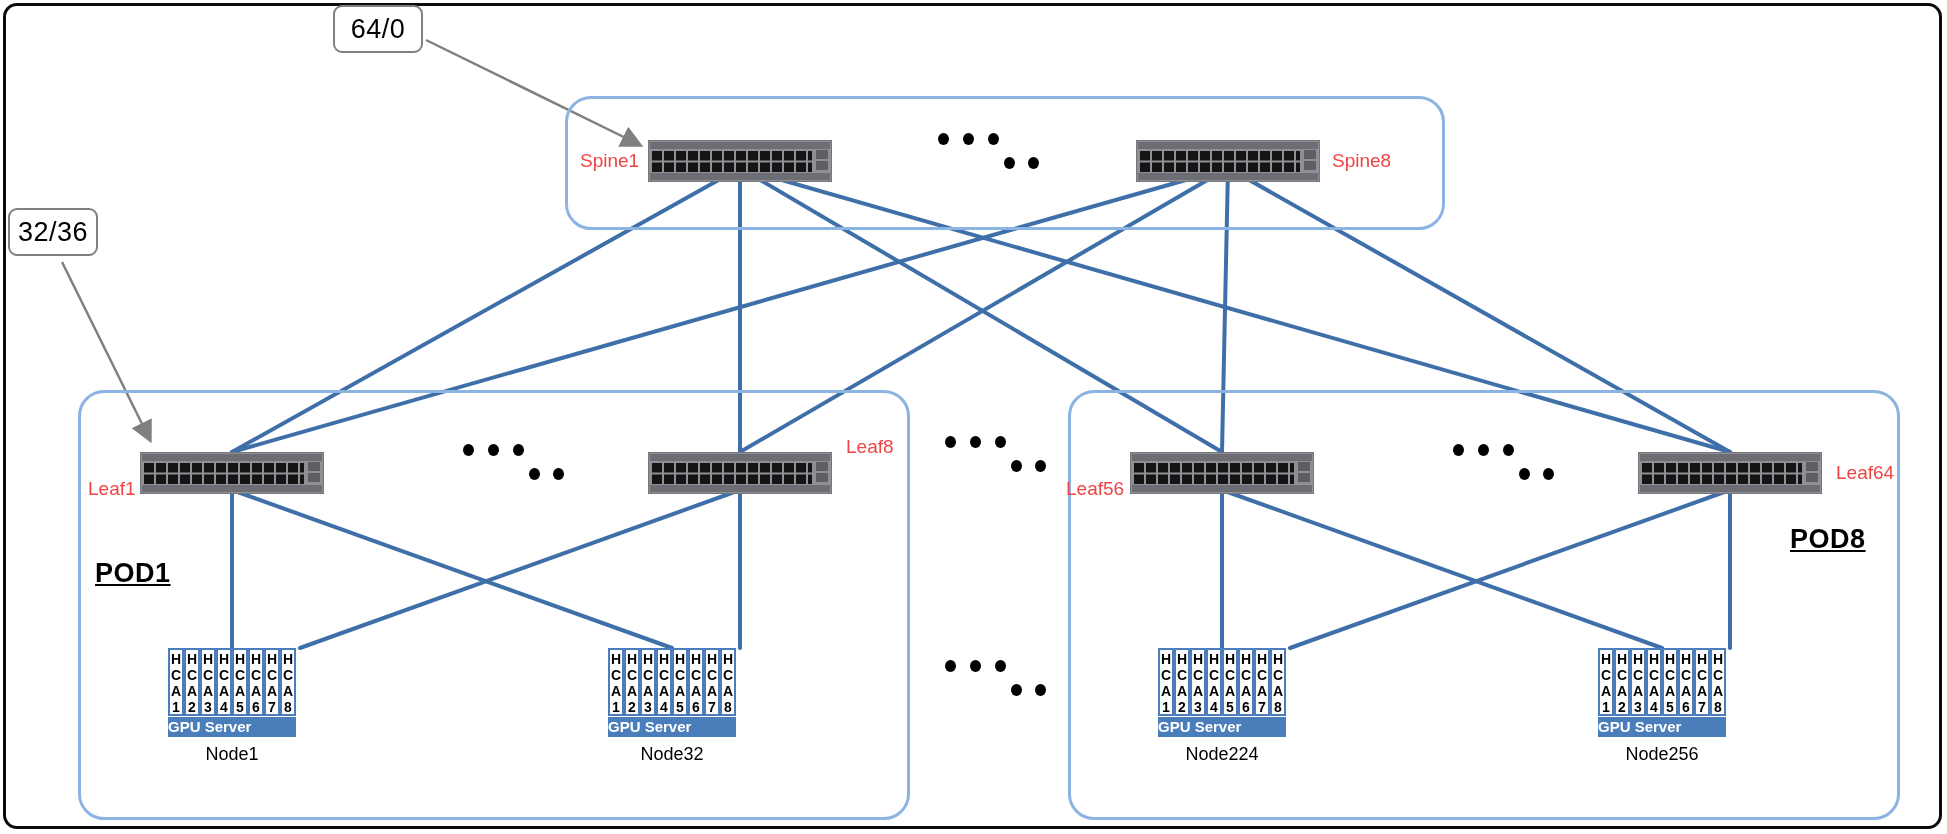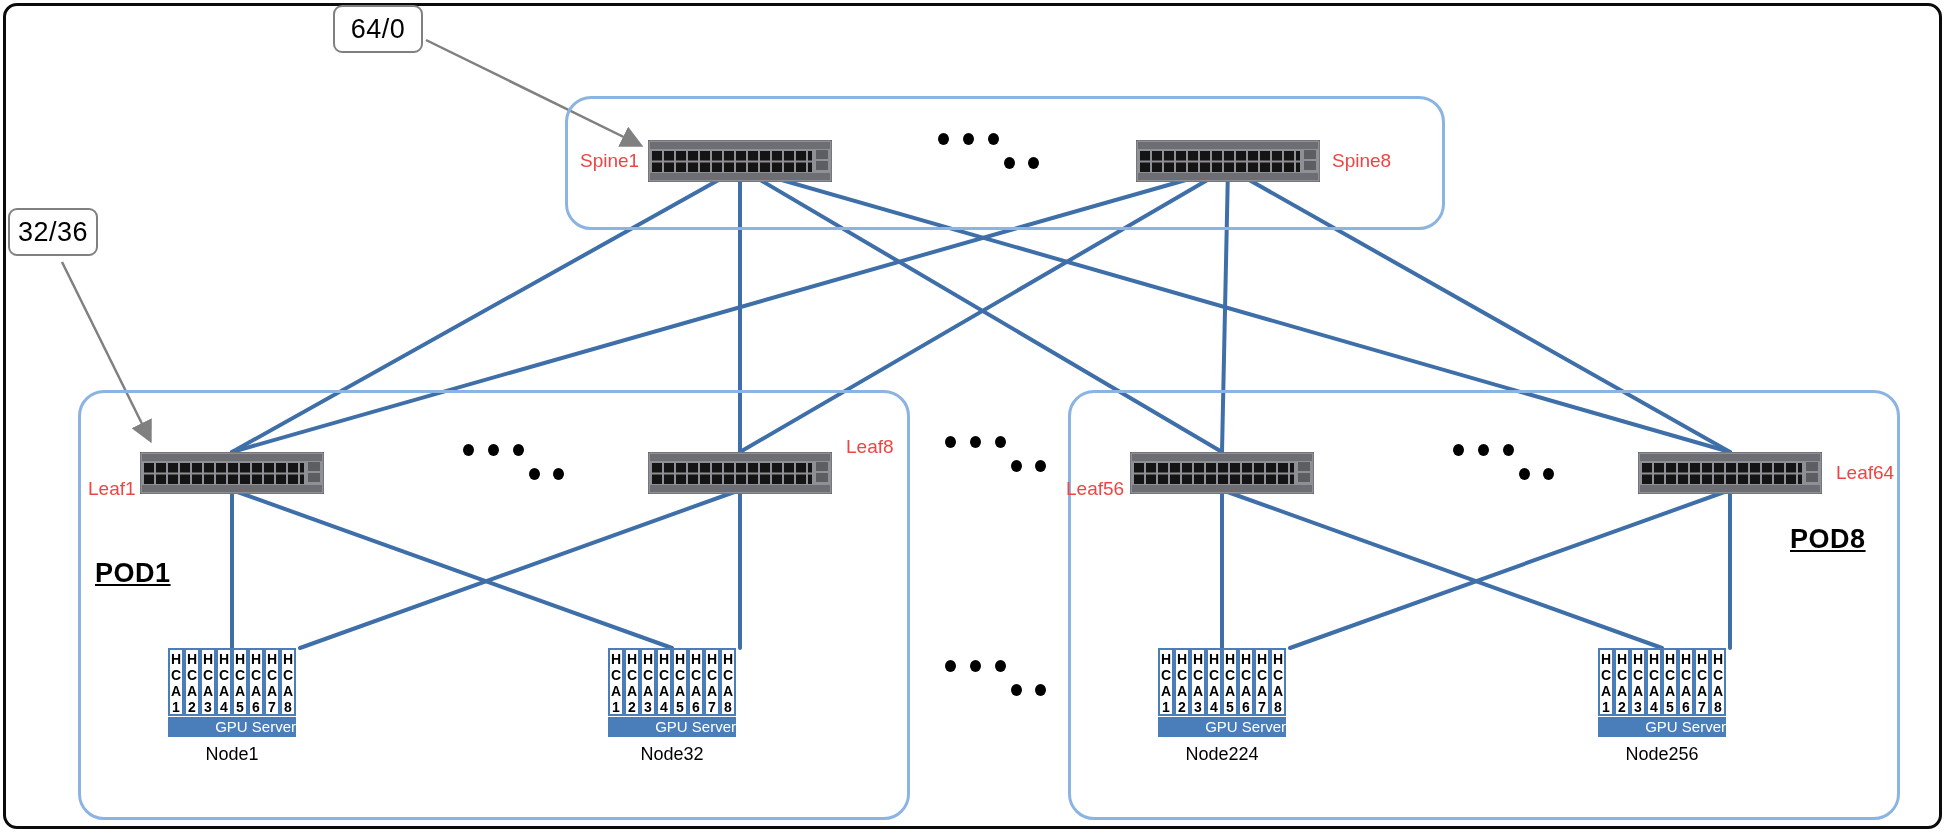--- a/index.html
+++ b/index.html
@@ -12,21 +12,21 @@
   .sw{position:absolute;}
   .sw svg{display:block;}
   .pod-label{position:absolute;font-size:27px;font-weight:bold;color:#000;letter-spacing:.5px;text-decoration:underline;}
   .dots{position:absolute;}
   .dot{position:absolute;width:11px;height:12px;border-radius:50%;background:#000;}
   .server{position:absolute;}
   .hca-row{display:flex;}
   .hca{width:16px;height:68px;border:2px solid #4a7ebb;background:#ffffff;box-sizing:border-box;
        display:flex;flex-direction:column;align-items:center;justify-content:flex-start;padding-top:1px;}
   .hca span{font-size:14px;line-height:16px;font-weight:bold;color:#000;font-family:"Liberation Sans",sans-serif;}
-  .gpu-bar{background:#4a7ebb;color:#ffffff;font-size:15px;font-weight:normal;text-align:right;
+  .gpu-bar{background:#4a7ebb;color:#ffffff;font-size:15px;font-weight:bold;text-align:left;
            line-height:20px;height:20px;margin-top:1px;}
   .nlabel{text-align:center;font-size:18px;color:#000;margin-top:7px;}
   svg.links{position:absolute;left:0;top:0;width:1947px;height:834px;pointer-events:none;}
   .sw-label{position:absolute;font-size:19px;color:#ef4444;white-space:nowrap;}
 </style>
 </head>
 <body>
 
 <div id="canvas">
 

